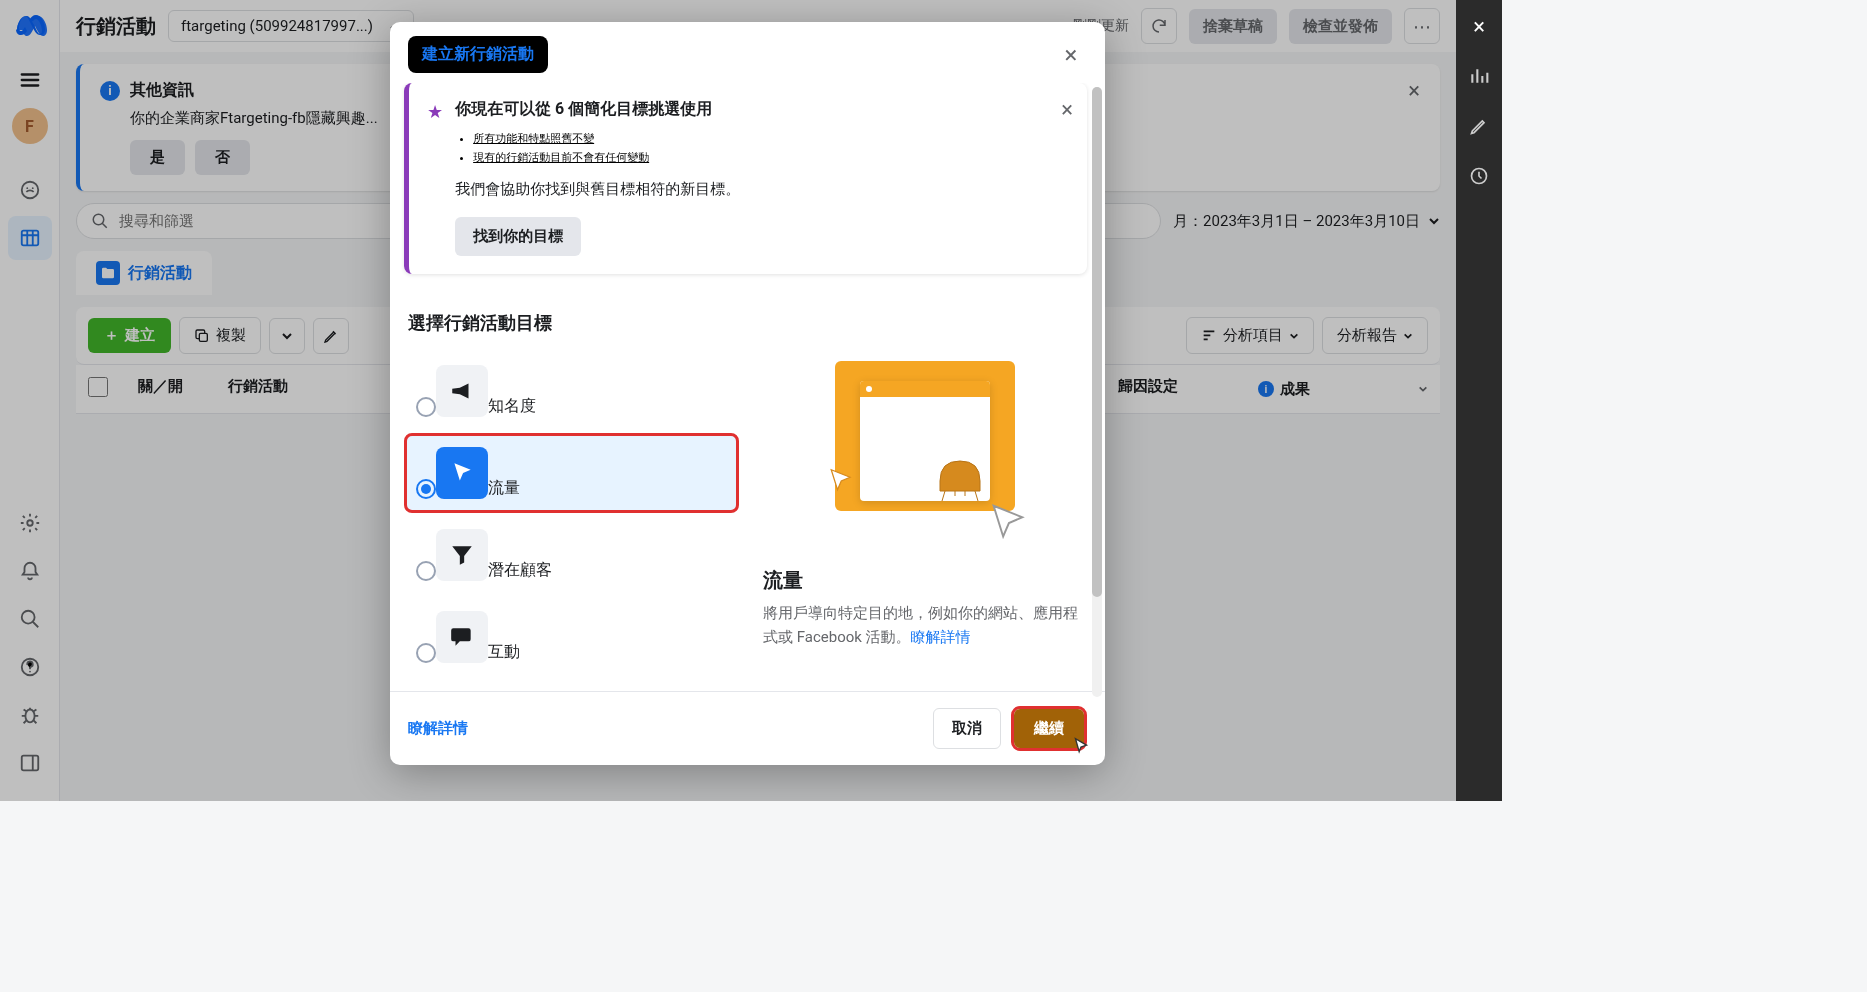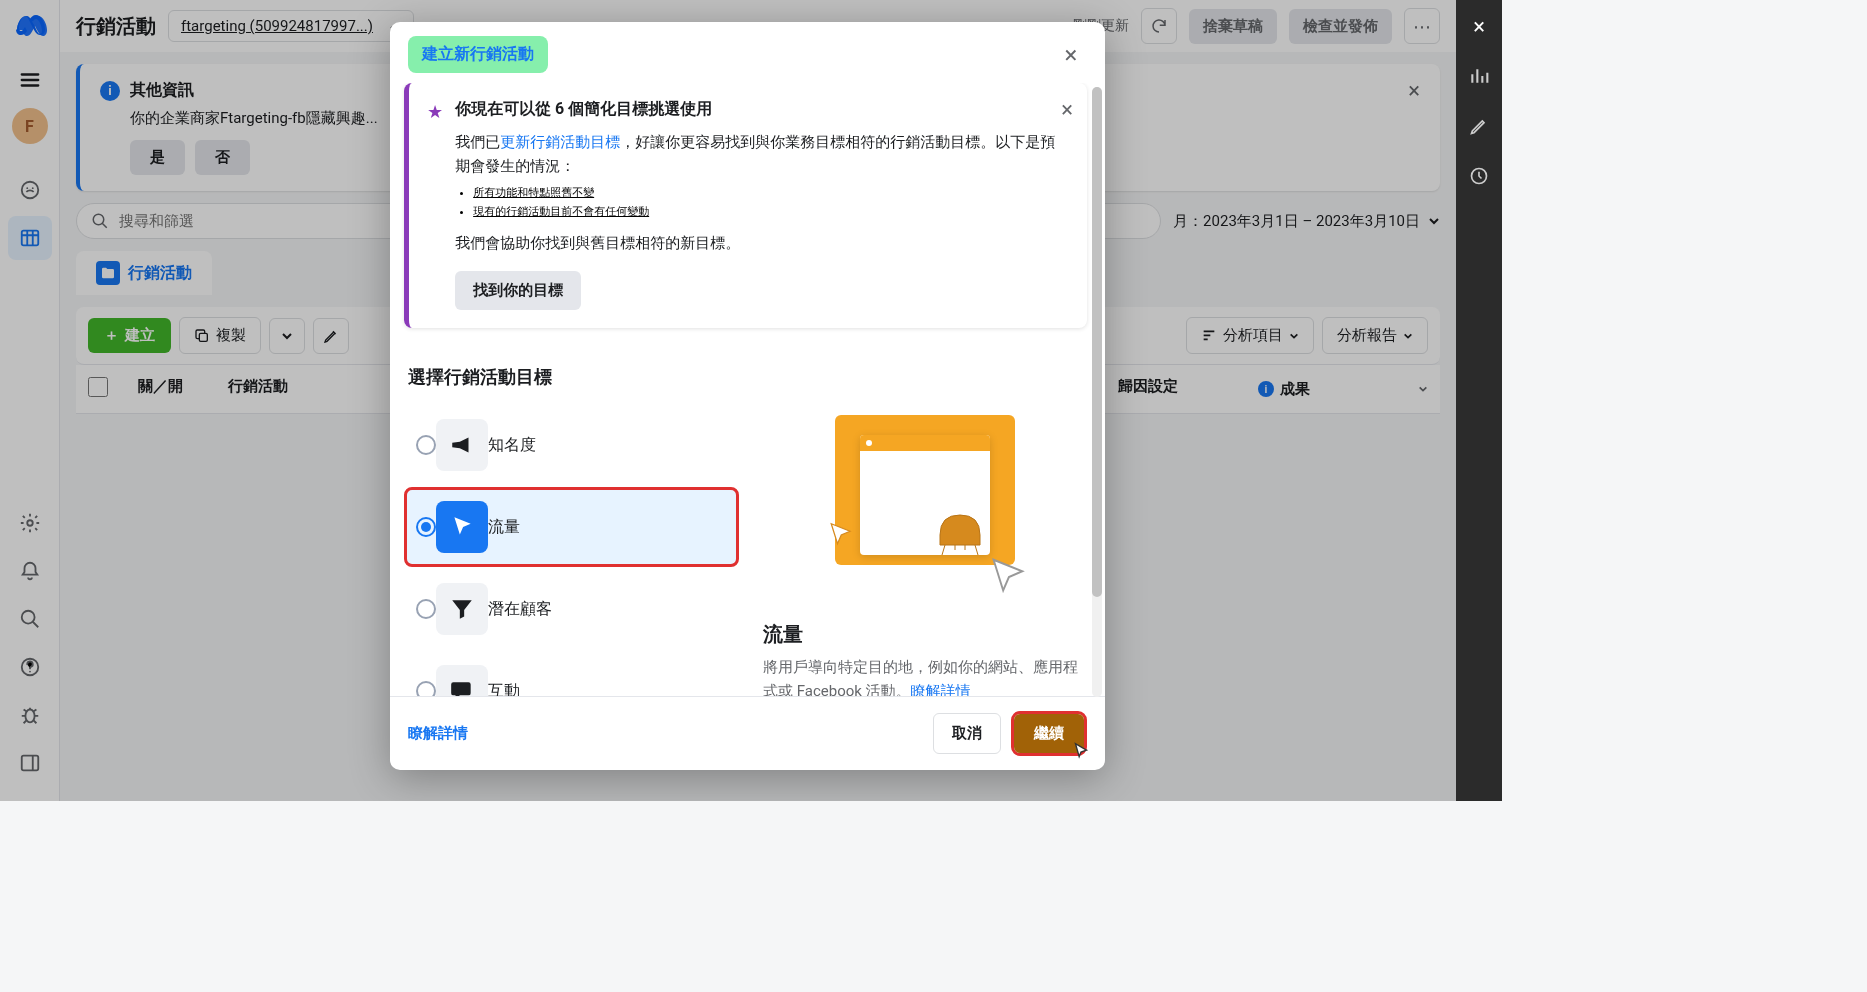--- a/index.html
+++ b/index.html
@@ -12,21 +12,21 @@
 .hamburger { width: 40px; height: 40px; display: flex; align-items: center; justify-content: center; cursor: pointer; margin-bottom: 8px; }
 .avatar-f { width: 36px; height: 36px; border-radius: 50%; background: #f2c18d; color: #a45b2e; font-weight: 700; display: flex; align-items: center; justify-content: center; font-size: 16px; margin-bottom: 24px; }
 .sidebar-icon { width: 44px; height: 44px; display: flex; align-items: center; justify-content: center; border-radius: 8px; cursor: pointer; margin-bottom: 4px; color: #65676b; }
 .sidebar-icon.active { background: #e7f3ff; color: #1877f2; }
 .sidebar-spacer { flex: 1; }
 .sidebar-bottom { display: flex; flex-direction: column; align-items: center; padding-bottom: 12px; }
 
 
 .top-header { position: absolute; left: 60px; top: 0; right: 46px; height: 52px; background: #fff; display: flex; align-items: center; padding: 0 16px; gap: 12px; }
 .header-title { font-size: 20px; font-weight: 700; color: #1c1e21; }
-.account-selector { display: flex; align-items: flex-end; gap: 16px; padding: 6px 12px; border: 1px solid #dddfe2; border-radius: 6px; background: #fff; cursor: pointer; font-size: 15px; color: #1c1e21; text-decoration: underline; }
+.account-selector { display: flex; align-items: flex-end; gap: 16px; padding: 6px 12px; border: 1px solid #dddfe2; border-radius: 6px; background: #fff; cursor: pointer; font-size: 15px; color: #1c1e21; }
 .header-spacer { flex: 1; }
 .update-text { font-size: 14px; color: #65676b; }
 .refresh-btn { width: 36px; height: 36px; border: 1px solid #dddfe2; border-radius: 6px; display: flex; align-items: center; justify-content: center; cursor: pointer; background: #fff; }
 .header-btn { padding: 8px 14px; background: #e4e6eb; border: none; border-radius: 6px; font-size: 15px; font-weight: 600; color: #65676b; cursor: pointer; }
 .more-btn { width: 36px; height: 36px; border: 1px solid #dddfe2; border-radius: 6px; display: flex; align-items: center; justify-content: center; cursor: pointer; background: #fff; font-size: 18px; color: #65676b; }
 
 
 .content-area { position: absolute; left: 60px; top: 52px; right: 46px; bottom: 0; padding: 12px 16px; }
 
 
@@ -72,21 +72,21 @@
 .right-sidebar { position: absolute; right: 0; top: 0; width: 46px; height: 100%; background: #2b2b2b; display: flex; flex-direction: column; align-items: center; padding-top: 8px; gap: 8px; }
 .right-sidebar-close { width: 36px; height: 36px; display: flex; align-items: center; justify-content: center; color: #fff; font-size: 22px; cursor: pointer; }
 .right-sidebar-icon { width: 36px; height: 36px; display: flex; align-items: center; justify-content: center; color: #ccc; cursor: pointer; margin-top: 6px; }
 
 
 .dim-overlay { position: absolute; left: 0; top: 0; right: 0; bottom: 0; background: rgba(0,0,0,0.25); }
 
 
 .modal { position: absolute; left: 390px; top: 22px; width: 715px; background: #fff; border-radius: 10px; box-shadow: 0 8px 40px rgba(0,0,0,0.3); display: flex; flex-direction: column; max-height: 748px; }
 .modal-header { display: flex; align-items: center; justify-content: space-between; padding: 14px 18px 10px; }
-.modal-badge { background: #86efac; color: #1877f2; padding: 8px 14px; border-radius: 8px; font-size: 16px; font-weight: 700; }
+.modal-badge { background: #000000; color: #1877f2; padding: 8px 14px; border-radius: 8px; font-size: 16px; font-weight: 700; }
 .modal-close { font-size: 24px; color: #65676b; cursor: pointer; width: 32px; height: 32px; display: flex; align-items: center; justify-content: center; }
 .modal-body { flex: 1; overflow-y: auto; padding: 0 18px 12px 14px; }
 
 
 .callout { border-left: 5px solid #8a3ab9; border-radius: 8px; padding: 16px 18px 18px; margin-bottom: 20px; box-shadow: 0 1px 4px rgba(0,0,0,0.12); position: relative; }
 .callout-header { display: flex; gap: 12px; align-items: flex-start; }
 .callout-star { color: #8a3ab9; font-size: 18px; flex-shrink: 0; margin-top: 2px; }
 .callout-title { font-size: 16px; font-weight: 700; color: #1c1e21; margin-bottom: 10px; }
 .callout-close { position: absolute; right: 14px; top: 14px; font-size: 22px; color: #65676b; cursor: pointer; }
 .callout-text { font-size: 15px; color: #1c1e21; line-height: 1.6; margin-bottom: 6px; }
@@ -94,21 +94,21 @@
 .callout-list { margin: 6px 0 10px 18px; font-size: 11px; line-height: 1.7; text-decoration: underline; }
 .callout-btn { padding: 10px 18px; background: #e4e6eb; border: none; border-radius: 6px; font-size: 15px; font-weight: 600; cursor: pointer; color: #1c1e21; margin-top: 10px; }
 .callout-content { flex: 1; }
 
 
 .section-title { font-size: 18px; font-weight: 700; color: #1c1e21; margin-bottom: 16px; margin-left: 4px; margin-top: 37px; }
 
 
 .objectives-layout { display: flex; gap: 24px; }
 .objectives-list { width: 335px; }
-.objective-option { display: flex; align-items: center; padding: 14px 12px; border-radius: 8px; cursor: pointer; margin-bottom: 2px; }
+.objective-option { display: flex; align-items: flex-end; padding: 14px 12px; border-radius: 8px; cursor: pointer; margin-bottom: 2px; }
 .objective-option.selected { background: #e7f3ff; border: 3px solid #e03030; padding: 11px 9px; }
 .obj-radio { width: 20px; height: 20px; border: 2px solid #98a2b3; border-radius: 50%; flex-shrink: 0; display: flex; align-items: center; justify-content: center; }
 .obj-radio.checked { border-color: #1877f2; }
 .obj-radio.checked::after { content: ''; width: 10px; height: 10px; background: #1877f2; border-radius: 50%; }
 .obj-icon-box { width: 52px; height: 52px; background: #f0f2f5; border-radius: 8px; display: flex; align-items: center; justify-content: center; flex-shrink: 0; }
 .obj-icon-box.selected { background: #1877f2; }
 .obj-icon-box svg { width: 26px; height: 26px; }
 .obj-label { font-size: 16px; color: #1c1e21; font-weight: 500; }
 
 .objective-preview { flex: 1; display: flex; flex-direction: column; align-items: center; }
@@ -355,23 +355,20 @@
     <div class="modal-badge">建立新行銷活動</div>
     <div class="modal-close">×</div>
   </div>
   <div class="modal-body">
     <div class="callout">
       <div class="callout-close">×</div>
       <div class="callout-header">
         <div class="callout-star">★</div>
         <div class="callout-content">
           <div class="callout-title">你現在可以從 6 個簡化目標挑選使用</div>
-          <div class="callout-text">
-            <span>我們已</span><span class="callout-link">更新行銷活動目標</span><span>，好讓你更容易找到與你業務目標相符的行銷活動目標。以下是預期會發生的情況：</span>
-          </div>
           <ul class="callout-list">
             <li>所有功能和特點照舊不變</li>
             <li>現有的行銷活動目前不會有任何變動</li>
           </ul>
           <div class="callout-text">我們會協助你找到與舊目標相符的新目標。</div>
           <button class="callout-btn">找到你的目標</button>
         </div>
       </div>
     </div>
 

